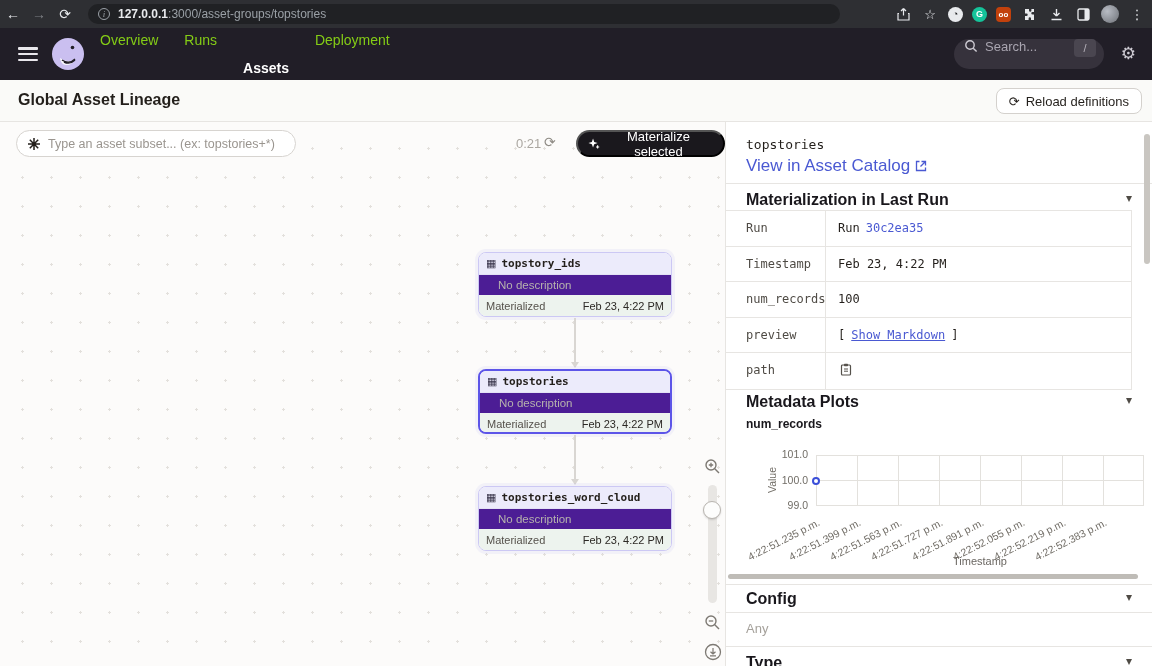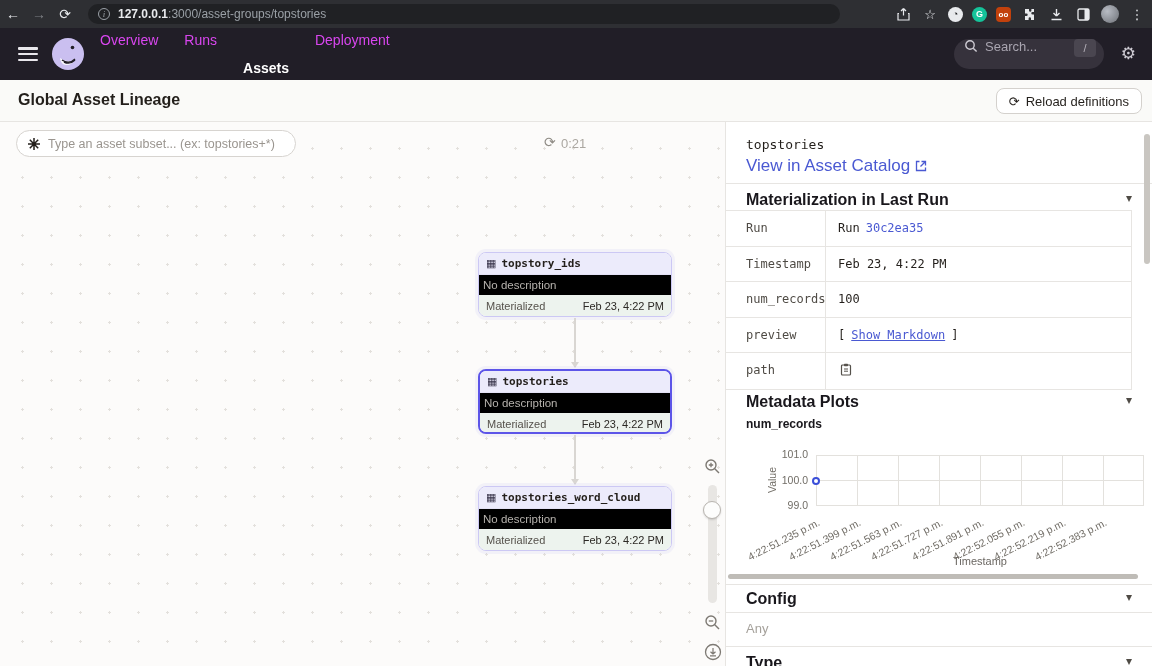--- a/index.html
+++ b/index.html
@@ -18,50 +18,50 @@
   .cicon { width:18px; height:18px; display:flex; align-items:center; justify-content:center; color:#e8eaed; font-size:13px; cursor:pointer; }
   .ext-circle { width:15px; height:15px; border-radius:50%; display:flex; align-items:center; justify-content:center; font-size:9px; font-weight:bold; }
   .avatar { width:18px; height:18px; border-radius:50%; background:radial-gradient(circle at 35% 35%, #b8bcc4, #6d7076); }
 
   
   .dnav { position:absolute; left:0; top:28px; width:1152px; height:52px; background:#211e27; display:flex; align-items:center; }
   .hamburger { width:20px; height:14px; margin-left:18px; display:flex; flex-direction:column; justify-content:space-between; cursor:pointer; }
   .hamburger span { display:block; height:2.5px; background:#e9e7ec; border-radius:1px; }
   .dlogo { margin-left:12px; width:36px; height:36px; cursor:pointer; }
   .dnav-items { display:flex; margin-left:14px; gap:26px; }
-  .dnav-item { font-size:14px; color:#d946ef; cursor:pointer; }
+  .dnav-item { font-size:14px; color:#84cc16; cursor:pointer; }
   .dnav-item.active { color:#ffffff; font-weight:bold;margin-top:28px; }
   .searchpill { position:absolute; right:48px; top:11px; width:150px; height:30px; background:#36323c; border-radius:15px; display:flex; align-items:flex-start; padding:0 8px 0 10px; cursor:text; }
   .searchpill input { flex:1; background:transparent; border:none; outline:none; color:#cfccd4; font-size:13px; font-family:"Liberation Sans", sans-serif; min-width:0; }
   .searchpill input::placeholder { color:#a9a5b0; }
   .slash-badge { width:22px; height:18px; background:#4a4650; border-radius:4px; color:#b5b1ba; font-size:11px; display:flex; align-items:center; justify-content:center; }
   .nav-gear { position:absolute; right:16px; top:16px; color:#cfccd4; font-size:17px; line-height:20px; cursor:pointer; }
 
   
   .pagehead { position:absolute; left:0; top:80px; width:1152px; height:42px; background:#fafaf8; border-bottom:1px solid #e7e5e2; }
   .pagetitle { position:absolute; left:18px; top:11px; font-size:16px; font-weight:bold; color:#231f1b; }
   .reload-btn { position:absolute; right:10px; top:8px; height:26px; padding:0 12px; background:#fff; border:1px solid #d4d1cd; border-radius:8px; display:flex; align-items:center; gap:6px; font-size:13px; color:#231f1b; cursor:pointer; }
   .reload-btn .ric { font-size:13px; color:#231f1b; }
 
   
   .graph { position:absolute; left:0; top:122px; width:725px; height:544px; background-color:#fcfbfa;
     background-image:radial-gradient(circle, #e3e0dc 1.2px, transparent 1.3px); background-size:29px 29px; background-position:8px 12px; overflow:hidden; }
   .filter-input { position:absolute; left:16px; top:8px; width:280px; height:27px; background:#fff; border:1px solid #d7d4d0; border-radius:14px; display:flex; align-items:center; padding:0 10px; }
   .filter-input input { flex:1; border:none; outline:none; font-size:12.5px; color:#231f1b; background:transparent; font-family:"Liberation Sans", sans-serif; min-width:0; }
   .filter-input input::placeholder { color:#9a958f; }
-  .gtimer { position:absolute; left:516px; top:14px; font-size:13px; color:#aba7a1;margin-left:45px; }
+  .gtimer { position:absolute; left:516px; top:14px; font-size:13px; color:#aba7a1; }
   .grefresh { position:absolute; left:544px; top:12px; font-size:14px; color:#8f8b85; cursor:pointer; }
   .mat-btn { position:absolute; left:576px; top:8px; height:27px; padding:0 12px 0 10px; background:#1a181d; border-radius:14px; color:#fff; font-size:13px; display:flex; align-items:center; gap:6px; cursor:pointer; }
 
   .node { position:absolute; left:478px; width:194px; height:65px; background:#fff; border:1px solid #ccc8f4; border-radius:8px; overflow:hidden; cursor:pointer; box-shadow:0 0 0 3px rgba(120,110,230,0.07); }
   .node.selected { border:2px solid #5d55e8; }
   .node-head { height:22px; background:#ecebfb; display:flex; align-items:center; padding:0 7px; gap:5px; border-bottom:1px solid #e3e1f5; }
   .node-head .gicon { font-size:11px; color:#353147; line-height:1; }
   .node-name { font-family:"DejaVu Sans Mono", monospace; font-size:11px; font-weight:bold; color:#231f1b; }
-  .node-desc { height:20px; display:flex; align-items:center; padding:0 4px; font-size:11.5px; color:#b6b2ad; background:#000000; }
+  .node-desc { height:20px; display:flex; align-items:center; padding:0 19px; font-size:11.5px; color:#b6b2ad; background:#4c1d95; }
   .node-foot { height:21px; background:#edf3ee; display:flex; align-items:center; justify-content:space-between; padding:0 7px; font-size:11px; }
   .node-foot .st { color:#55514b; }
   .node-foot .ts { color:#2c2925; }
   .node1 { top:130px; } .node2 { top:247px; } .node3 { top:364px; }
 
   .edge { position:absolute; left:574px; width:2px; background:#d9d6d2; }
   .edge .head { position:absolute; left:-3px; bottom:-6px; width:0; height:0; border-left:4px solid transparent; border-right:4px solid transparent; border-top:6px solid #d9d6d2; }
   .edge1 { top:196px; height:44px; } .edge2 { top:313px; height:44px; }
 
   .zoomctl { position:absolute; color:#7d7973; cursor:pointer; }
@@ -184,20 +184,27 @@
 
   <div class="graph">
     <div class="filter-input">
       <svg width="14" height="14" viewBox="0 0 14 14" style="margin-right:7px; flex:none;">
           <path d="M7 1 V13 M1 7 H13 M2.8 2.8 L11.2 11.2 M11.2 2.8 L2.8 11.2" stroke="#231f1b" stroke-width="1.5"></path>
         </svg>
       <input type="text" placeholder="Type an asset subset... (ex: topstories+*)" style="">
     </div>
     <span class="gtimer">0:21</span>
     <span class="grefresh">⟳</span>
+    <button class="mat-btn">
+      <svg width="13" height="13" viewBox="0 0 13 13">
+          <path d="M5.5 1 L6.8 4.8 L10.5 6 L6.8 7.2 L5.5 11 L4.2 7.2 L0.5 6 L4.2 4.8 Z" fill="#fff"></path>
+          <path d="M10.5 8.5 V12 M8.75 10.25 H12.25" stroke="#fff" stroke-width="1.2"></path>
+        </svg>
+      <span>Materialize selected</span>
+    </button>
 
     <div class="node node1">
       <div class="node-head">
         <span class="gicon">▦</span>
         <span class="node-name">topstory_ids</span>
       </div>
       <div class="node-desc">No description</div>
       <div class="node-foot">
         <span class="st">Materialized</span>
         <span class="ts">Feb 23, 4:22 PM</span>

